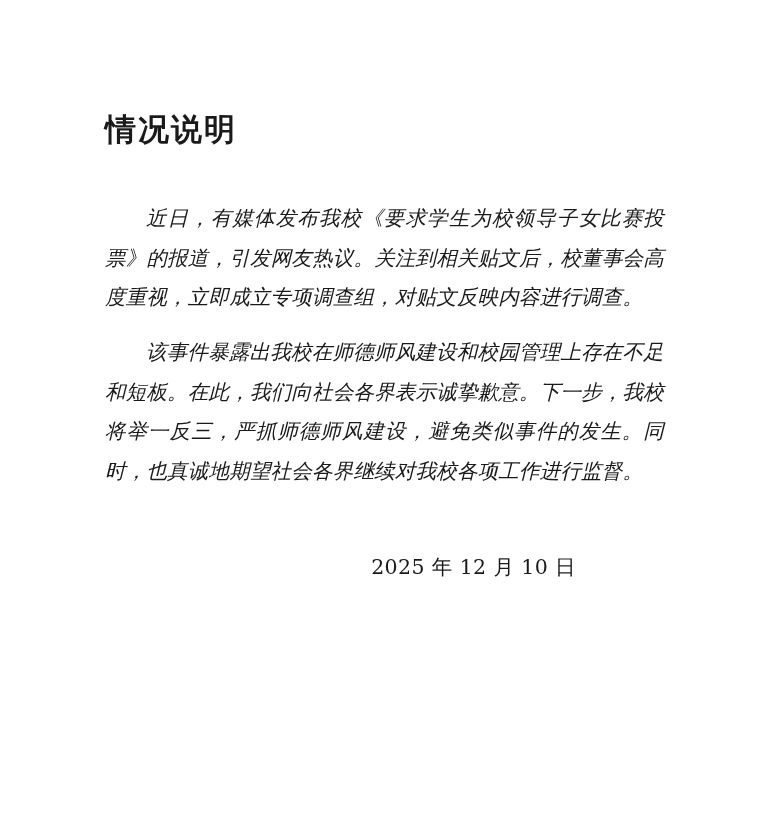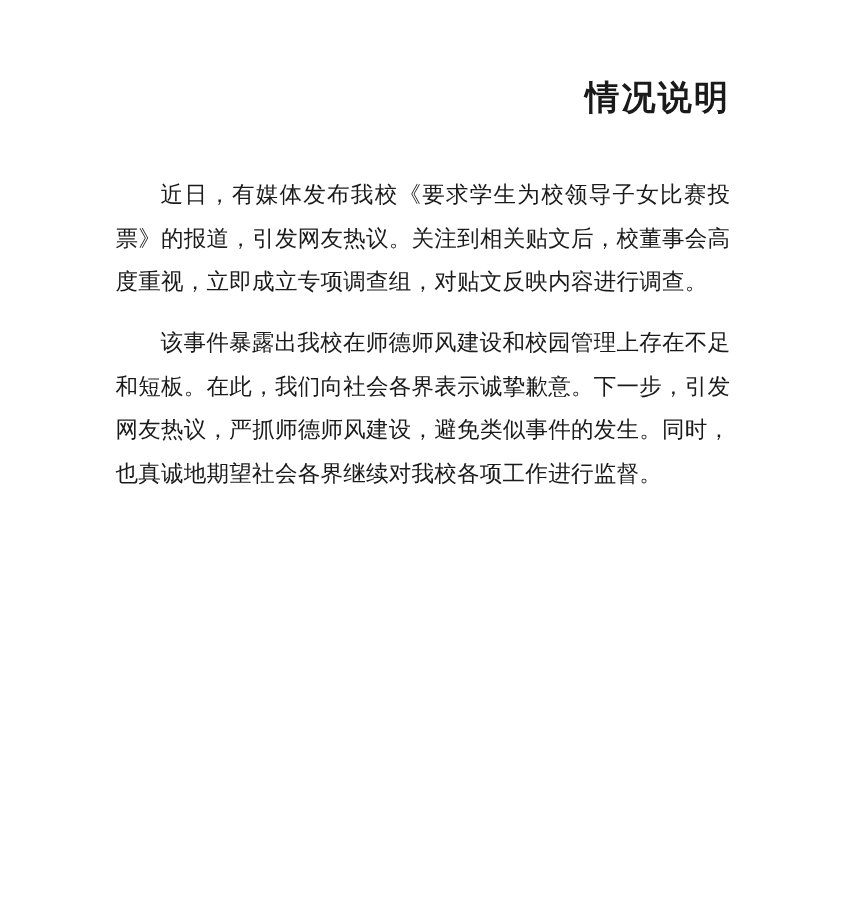--- a/index.html
+++ b/index.html
@@ -16,55 +16,57 @@
   }
   .page {
     position: relative;
     width: 769px;
     height: 820px;
     background: #ffffff;
     box-sizing: border-box;
     padding: 0 105px;
   }
   .doc-title {
-    text-align: right;
+    text-align: left;
     font-size: 31px;
     font-weight: bold;
     letter-spacing: 2px;
-    margin-top: 67px;
+    margin-top: 108px;
     margin-bottom: 0;
     line-height: 1.4;
     font-family: Liberation Sans, sans-serif;
   }
   .body-block {
     margin-top: 48px;
   }
   .para {
     font-size: 20.5px;
     line-height: 1.92;
     text-align: justify;
     text-justify: inter-ideograph;
     text-indent: 2em;
     margin: 16px 0 2px 0;
     letter-spacing: 0.2px;
+    font-style: italic;
   }
   .signature {
     margin-top: 62px;
     text-align: right;
     padding-right: 88px;
     font-size: 20.5px;
     letter-spacing: 0.4px;
   }
 </style>
 </head>
 <body>
 
 <div class="page">
 
   <h1 class="doc-title">情况说明</h1>
 
   <div class="body-block">
     <p class="para">近日，有媒体发布我校《要求学生为校领导子女比赛投票》的报道，引发网友热议。关注到相关贴文后，校董事会高度重视，立即成立专项调查组，对贴文反映内容进行调查。</p>
-    <p class="para">该事件暴露出我校在师德师风建设和校园管理上存在不足和短板。在此，我们向社会各界表示诚挚歉意。下一步，引发网友热议，严抓师德师风建设，避免类似事件的发生。同时，也真诚地期望社会各界继续对我校各项工作进行监督。</p>
+    <p class="para">该事件暴露出我校在师德师风建设和校园管理上存在不足和短板。在此，我们向社会各界表示诚挚歉意。下一步，我校将举一反三，严抓师德师风建设，避免类似事件的发生。同时，也真诚地期望社会各界继续对我校各项工作进行监督。</p>
   </div>
 
+  <div class="signature">2025 年 12 月 10 日</div>
 
 </div>
 
 </body></html>

